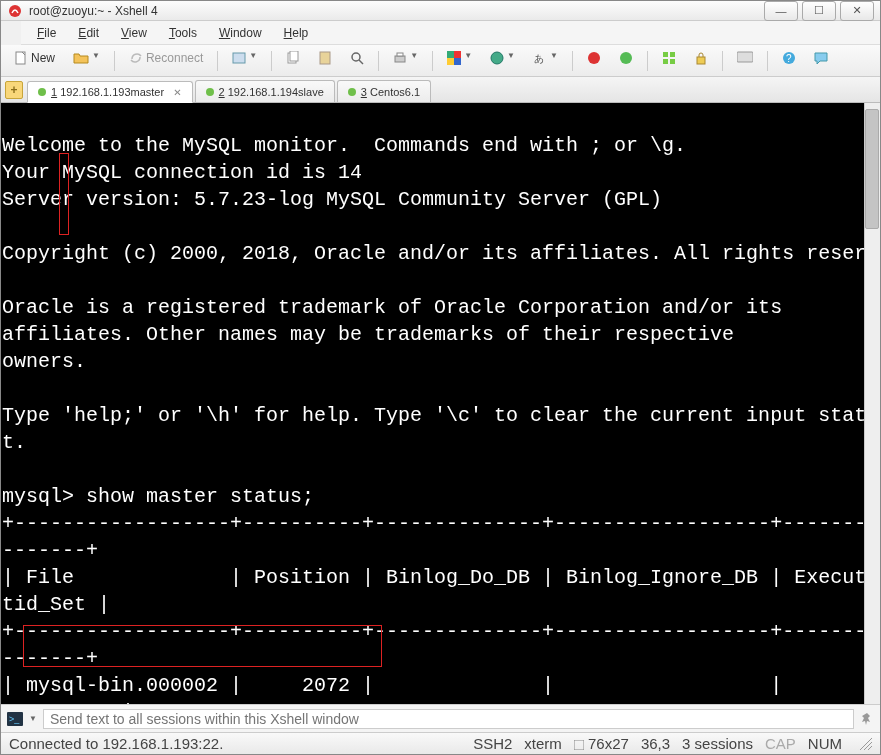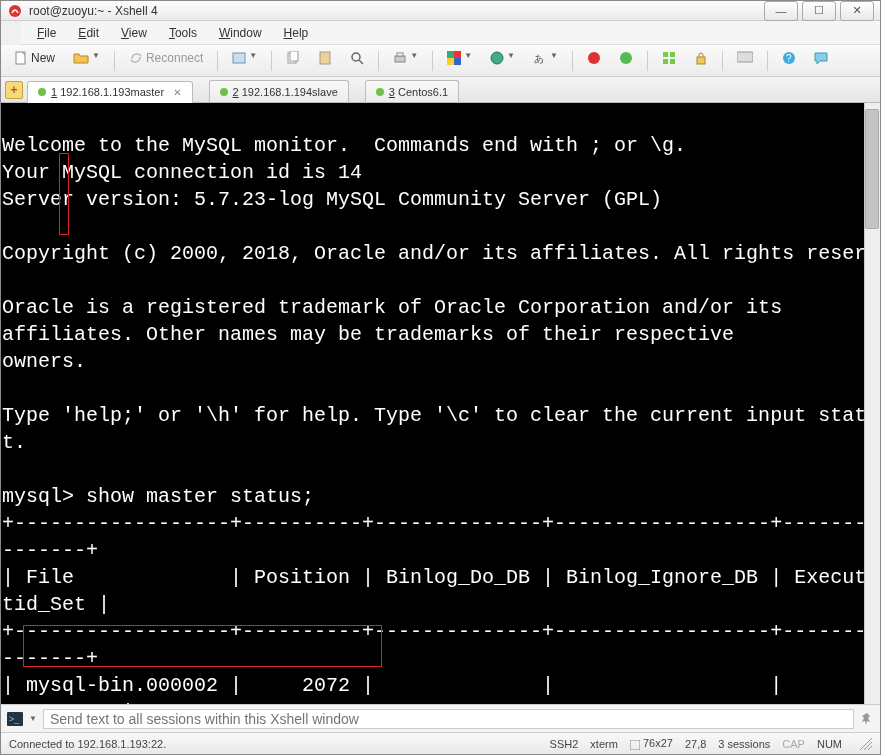--- a/index.html
+++ b/index.html
@@ -48,21 +48,21 @@
     display:flex; align-items:flex-end; padding:0 4px; gap:0;
   }
   .addtab {
     width:18px; height:18px; background:#f9d77a; border:1px solid #c8a53a; border-radius:2px;
     display:flex; align-items:center; justify-content:center; font-weight:bold; color:#8a6d1a;
     margin-right:4px; margin-bottom:3px;
   }
   .tab {
     height:22px; padding:0 10px; border:1px solid #bbb; border-bottom:none; border-radius:3px 3px 0 0;
     background:linear-gradient(#f9f9f9,#ececec); display:flex; align-items:center; gap:5px;
-    margin-right:16px; font-size:11px; color:#333;
+    margin-right:2px; font-size:11px; color:#333;
   }
   .tab.active { background:#fff; border-bottom:1px solid #fff; position:relative; top:1px; }
   .dot { width:8px; height:8px; border-radius:50%; background:#6fbf4a; }
   .tab .xclose { margin-left:4px; color:#888; font-size:10px; }
   .terminal {
     flex:1; background:#000; color:#fff; font-family:"Courier New",monospace; font-size:20px;
     padding:2px 1px; white-space:pre; overflow:hidden; position:relative; line-height:1.35;
   }
   .terminal .cursor { display:inline-block; width:10px; height:15px; border:1px solid #4af04a; background:transparent; vertical-align:middle; }
   .scroll { position:absolute; right:0; top:0; width:16px; height:100%; background:#eee; border-left:1px solid #ccc; }
@@ -70,21 +70,21 @@
   .redbox1 { position:absolute; border:1px solid #d22; left:58px; top:50px; width:10px; height:82px; pointer-events:none; }
   .redbox2 { position:absolute; border:1px solid #d22; left:22px; top:522px; width:359px; height:42px; pointer-events:none; }
   .wm-row { position:absolute; right:16px; bottom:2px; color:#283040; opacity:.16; font-size:13px; letter-spacing:1px; }
   .sendbar {
     height:28px; background:#f4f4f4; border-top:1px solid #ccc; display:flex; align-items:center;
     padding:0 6px; gap:6px;
   }
   .sendbar .inp { flex:1; border:1px solid #ccc; height:20px; padding:0 6px; color:#888; font-size:14px; background:#fff; }
   .statusbar {
     height:22px; background:linear-gradient(#f9f9f9,#e9e9e9); border-top:1px solid #ccc;
-    display:flex; align-items:center; padding:0 8px; gap:12px; font-size:11px; color:#444;
+    display:flex; align-items:center; padding:0 8px; gap:12px; font-size:15px; color:#444;
   }
   .statusbar .sp { flex:1; }
   .icon { display:inline-block; vertical-align:middle; }
   .u { text-decoration: underline; }
 </style>
 </head>
 <body>
 
 <div class="titlebar">
   <svg class="app-icon icon" viewBox="0 0 16 16">
@@ -296,20 +296,20 @@
 </div>
 
 <div class="statusbar">
   <span>Connected to 192.168.1.193:22.</span>
   <span class="sp"></span>
   <span>SSH2</span>
   <span>xterm</span>
   <span><svg class="icon" width="10" height="10">
         <rect width="10" height="10" fill="none" stroke="#888"></rect>
       </svg> <span>76x27</span></span>
-  <span>27,8</span>
+  <span>36,3</span>
   <span>3 sessions</span>
   <span style="color:#aaa">CAP</span>
   <span>NUM</span>
   <svg class="icon" width="12" height="12" style="margin-left:6px">
       <path d="M12 0L0 12M12 4L4 12M12 8L8 12" stroke="#999"></path>
     </svg>
 </div>
 
 </body></html>

